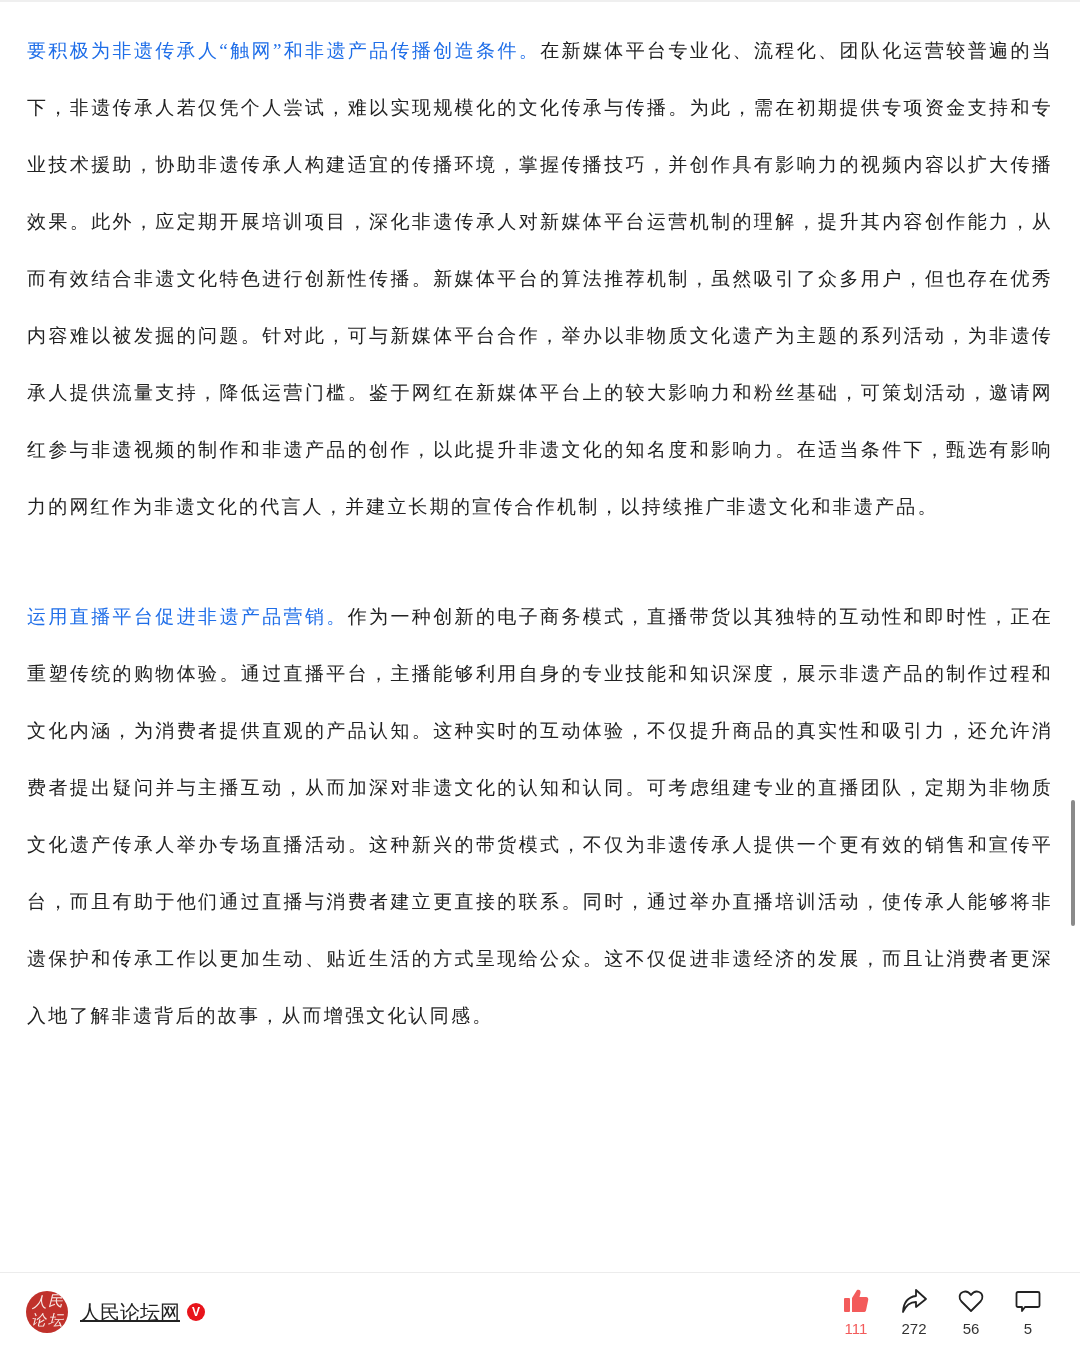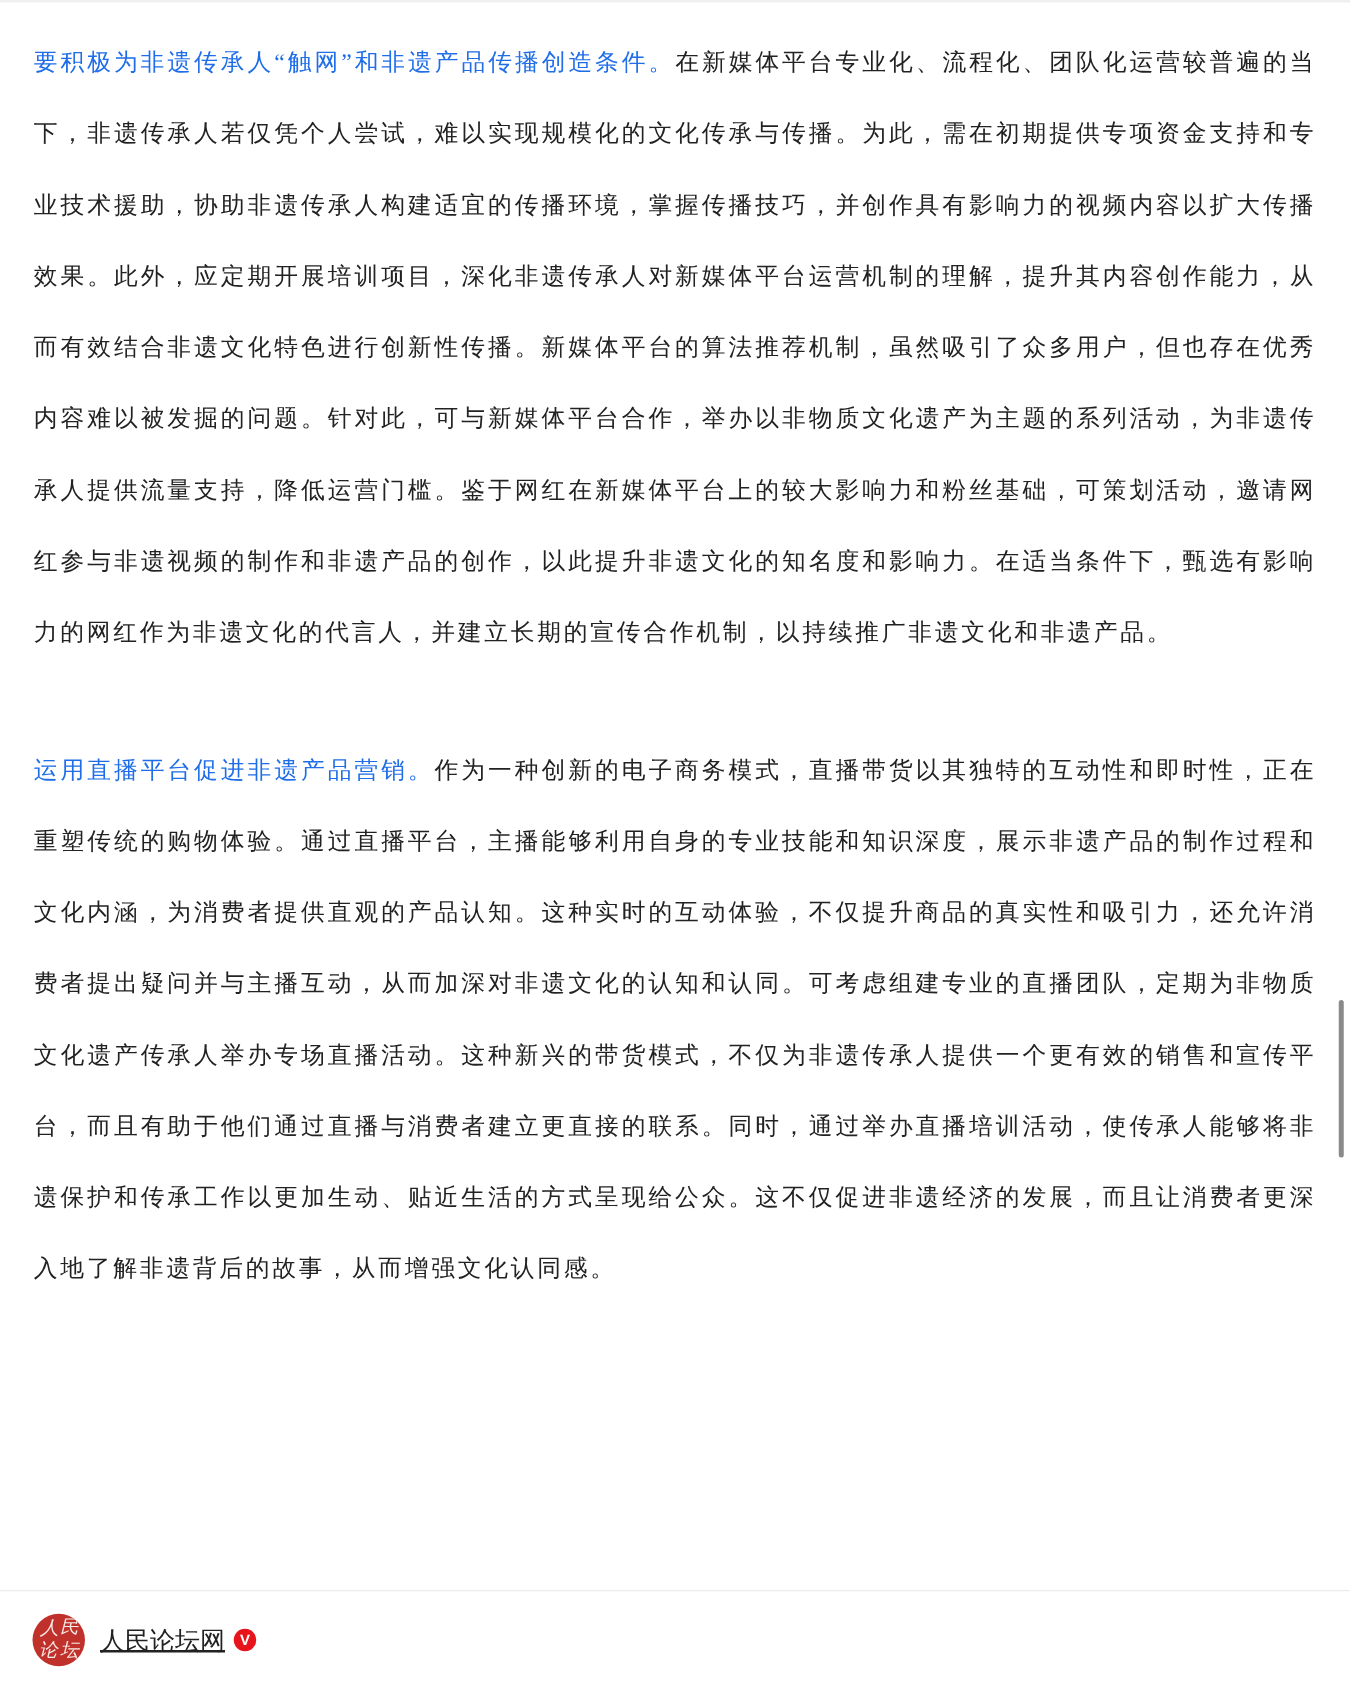--- a/index.html
+++ b/index.html
@@ -156,13 +156,40 @@
     <div class="avatar">
       <span class="av1">人</span>
       <span class="av2">民</span>
       <span class="av3">论</span>
       <span class="av4">坛</span>
     </div>
     <span class="author-name">人民论坛网</span>
     <span class="verified">V</span>
   </div>
 
+  <div class="actions">
+    <div class="action liked act-like">
+      <svg width="28" height="28" viewBox="0 0 28 28">
+        <rect x="2" y="11" width="6" height="14" rx="1" fill="#f35b5b"></rect>
+        <path d="M10 11 L15 3 C17 2 19 3 18.5 6 L17.5 10 L24 10 C25.8 10 26.6 11.5 26.2 13 L24 23.5 C23.6 24.8 22.8 25 21.5 25 L10 25 Z" fill="#f35b5b"></path>
+      </svg>
+      <span class="count">111</span>
+    </div>
+    <div class="action act-share">
+      <svg width="28" height="28" viewBox="0 0 28 28">
+        <path d="M16 3 L26 12 L16 20 L16 15 C10 15 6 18 3 25 C3.5 16 8 10 16 9 Z" fill="none" stroke="#222" stroke-width="1.8" stroke-linejoin="round"></path>
+      </svg>
+      <span class="count">272</span>
+    </div>
+    <div class="action act-fav">
+      <svg width="28" height="28" viewBox="0 0 28 28">
+        <path d="M14 24 L4.5 14.5 C1.5 11.5 2 6.5 6 5 C9 3.8 12 5.2 14 8 C16 5.2 19 3.8 22 5 C26 6.5 26.5 11.5 23.5 14.5 Z" fill="none" stroke="#222" stroke-width="1.8" stroke-linejoin="round"></path>
+      </svg>
+      <span class="count">56</span>
+    </div>
+    <div class="action act-comment">
+      <svg width="28" height="28" viewBox="0 0 28 28">
+        <path d="M4 5 L24 5 C25 5 25.5 5.5 25.5 6.5 L25.5 18.5 C25.5 19.5 25 20 24 20 L11 20 L8 24 L8 20 L4 20 C3 20 2.5 19.5 2.5 18.5 L2.5 6.5 C2.5 5.5 3 5 4 5 Z" fill="none" stroke="#222" stroke-width="1.8" stroke-linejoin="round"></path>
+      </svg>
+      <span class="count">5</span>
+    </div>
+  </div>
 </div>
 
 </body></html>

